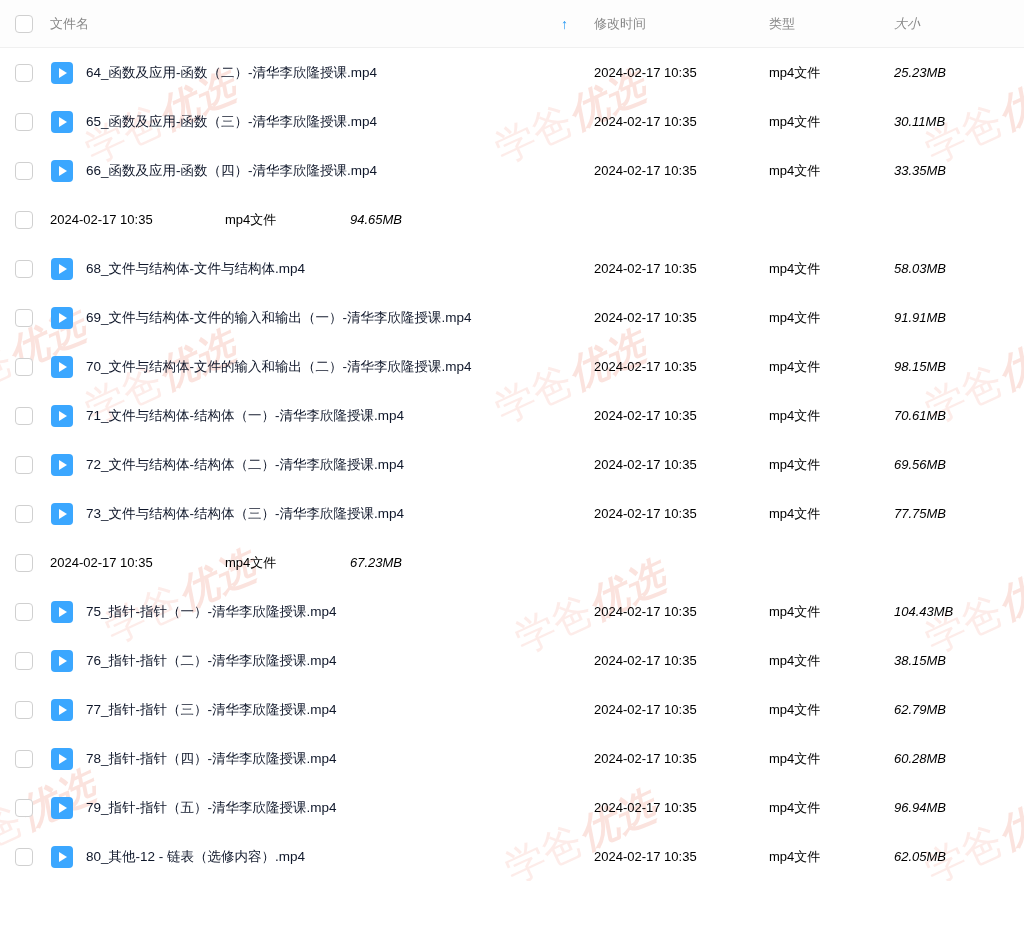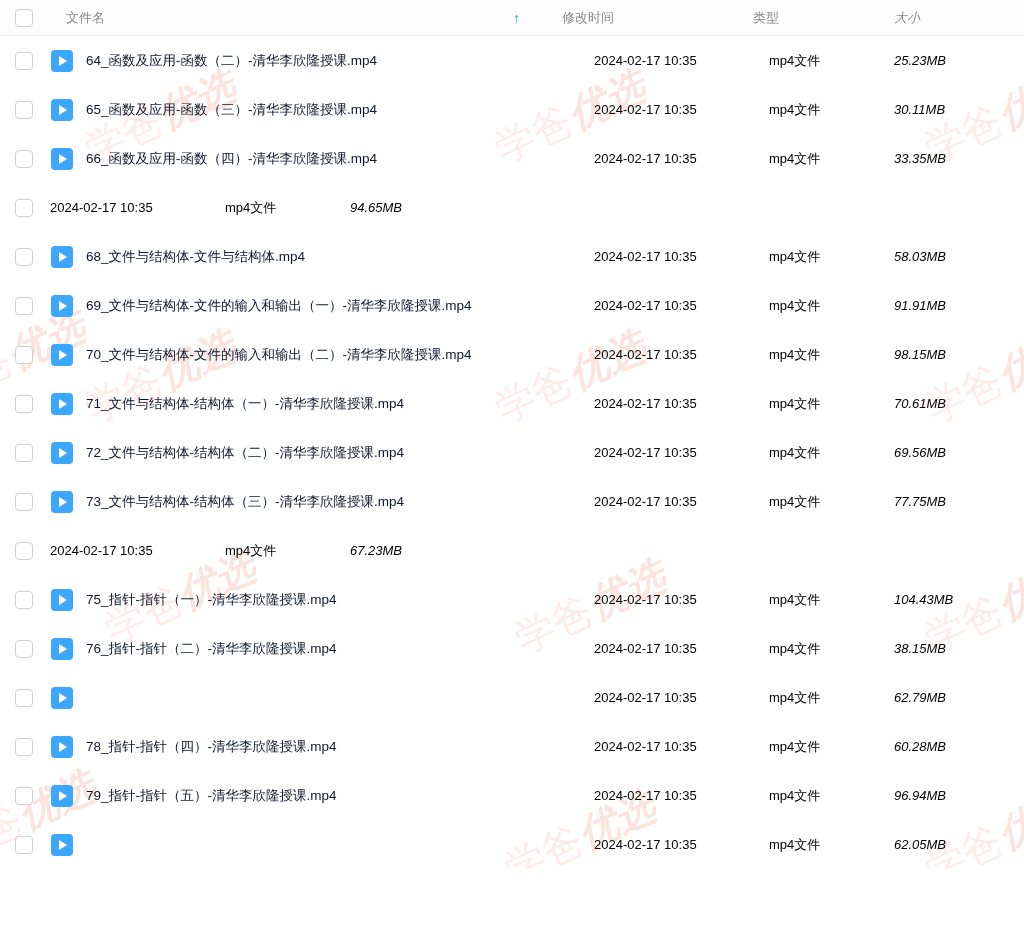--- a/index.html
+++ b/index.html
@@ -17,27 +17,26 @@
       overflow: hidden;
     }
     .table-container {
       width: 100%;
       position: relative;
       z-index: 2;
     }
     .header-row {
       display: flex;
       align-items: center;
-      height: 36px;
+      height: 48px;
       border-bottom: 1px solid #f0f0f0;
       padding: 0 15px;
       background: #fdfdfd;
       color: #888;
       font-size: 13px;
-      gap: 16px;
     }
     .col-check {
       width: 35px;
       flex-shrink: 0;
       display: flex;
       align-items: center;
     }
     .col-name {
       flex: 1;
       display: flex;
@@ -359,20 +358,21 @@
       <div class="file-row">
         <div class="col-check">
           <div class="checkbox"></div>
         </div>
         <div class="col-name">
           <div class="file-icon">
             <div class="video-icon">
               <div class="play-triangle"></div>
             </div>
           </div>
+          <span class="file-name">77_指针-指针（三）-清华李欣隆授课.mp4</span>
         </div>
         <div class="col-date file-meta">2024-02-17 10:35</div>
         <div class="col-type file-meta">mp4文件</div>
         <div class="col-size file-meta">62.79MB</div>
       </div>
       <div class="file-row">
         <div class="col-check">
           <div class="checkbox"></div>
         </div>
         <div class="col-name">
@@ -406,20 +406,21 @@
       <div class="file-row">
         <div class="col-check">
           <div class="checkbox"></div>
         </div>
         <div class="col-name">
           <div class="file-icon">
             <div class="video-icon">
               <div class="play-triangle"></div>
             </div>
           </div>
+          <span class="file-name">80_其他-12 - 链表（选修内容）.mp4</span>
         </div>
         <div class="col-date file-meta">2024-02-17 10:35</div>
         <div class="col-type file-meta">mp4文件</div>
         <div class="col-size file-meta">62.05MB</div>
       </div>
     </div>
 
 </div>
 
 <div id="watermarks">

